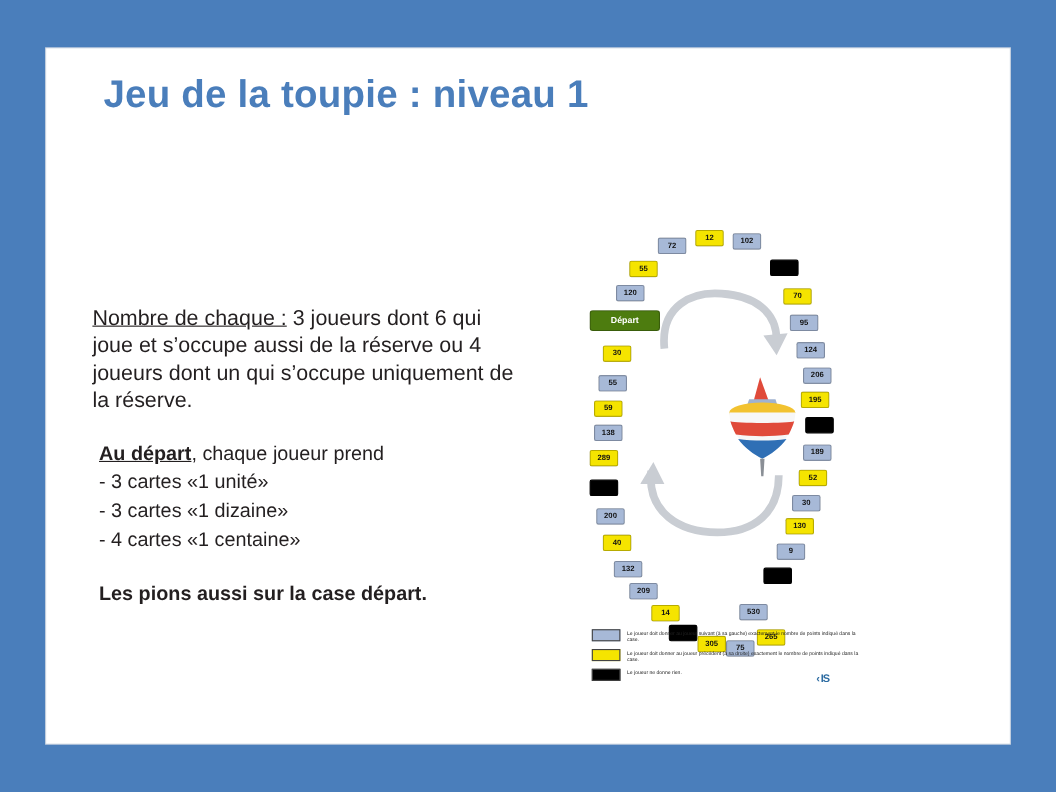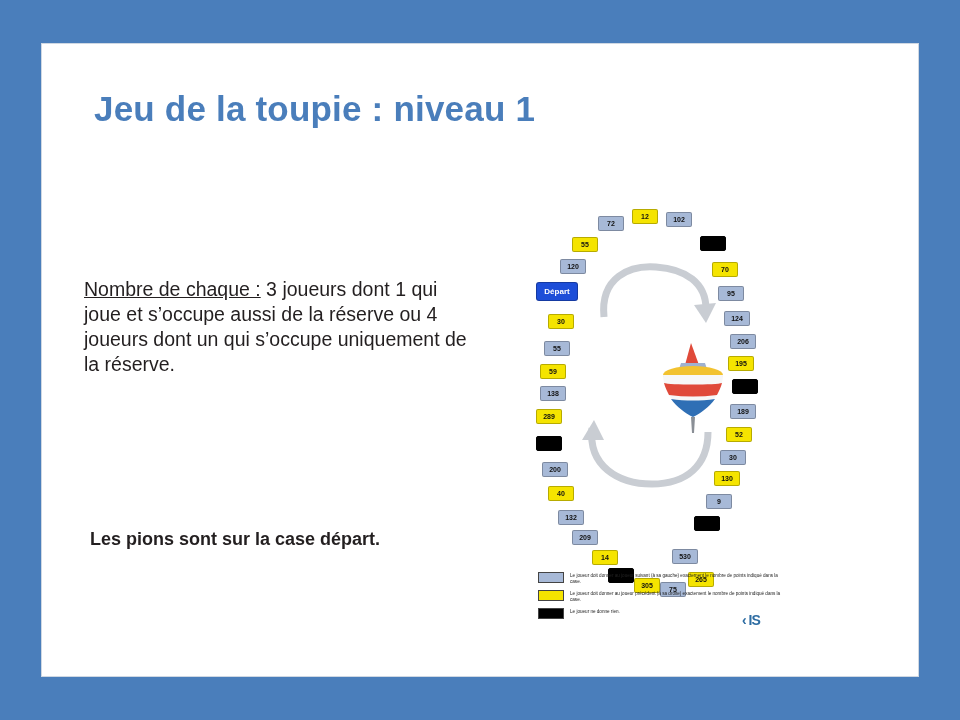--- a/index.html
+++ b/index.html
@@ -24,21 +24,20 @@
   }
   #slide-title {
     position: absolute;
     left: 52px;
     top: 22px;
     font-size: 35px;
     color: #4a7ebb;
     font-weight: bold;
     letter-spacing: 0.2px;
     white-space: nowrap;
-    margin-top: 23px;
   }
   .text-block {
     position: absolute;
     color: #231f20;
     font-size: 19.5px;
     line-height: 25px;
     white-space: pre-line;
   }
   .underline {
     text-decoration: underline;
@@ -68,23 +67,23 @@
     display: flex;
     align-items: center;
     justify-content: center;
     border: 1px solid rgba(0,0,0,0.25);
     box-sizing: border-box;
   }
   .cell.blue   { background: #a7b9d7; }
   .cell.yellow { background: #f5e400; }
   .cell.black  { background: #000000; color: #ffffff; border-color: #000; }
   .cell.depart {
-    background: #1d4ed8;
+    background: #4d7c0f;
     color: #ffffff;
-    width: 42px;
+    width: 64px;
     height: 19px;
     font-size: 8px;
     border-radius: 3px;
   }
   #top-arrow, #bottom-arrow {
     position: absolute;
     color: #c9cdd3;
   }
   #spinner {
     position: absolute;
@@ -118,41 +117,45 @@
     box-sizing: border-box;
   }
   .sw-blue { background: #a7b9d7; }
   .sw-yellow { background: #f5e400; }
   .sw-black { background: #000000; }
   .legend-text { padding-top: 1px; }
   #logo {
     position: absolute;
     left: 700px;
     top: 568px;
-    font-size: 14px;
+    font-size: 10px;
     font-weight: bold;
     color: #2d6ca2;
     letter-spacing: -1px;
   }
 </style>
 </head>
 <body>
 
 <div id="slide-frame">
 
   <div id="slide-title">Jeu de la toupie : niveau 1</div>
 
 
-  <div class="text-block" id="joueurs-block"><span class="underline">Nombre de chaque :</span><span> 3 joueurs dont 1 qui
+  <div class="text-block" id="joueurs-block"><span class="underline">Nombre de chaque :</span><span> 3 joueurs dont 6 qui
 joue et s’occupe aussi de la réserve ou 4
 joueurs dont un qui s’occupe uniquement de
 la réserve.</span></div>
 
-
-  <div class="text-block" id="pions-block">Les pions sont sur la case    départ.</div>
+  <div class="text-block" id="depart-block"><span class="underline bold">Au départ</span><span>, chaque joueur  prend
+- 3 cartes «1  unité»
+- 3 cartes «1   dizaine»
+- 4  cartes  «1 centaine»</span></div>
+
+  <div class="text-block" id="pions-block">Les pions aussi sur la case    départ.</div>
 
   <div id="board">
 
     <div class="cell depart" style="left:24px; top:118px;">Départ</div>
 
     <svg id="top-arrow" style="left:78px; top:95px;" width="130" height="70" viewBox="0 0 130 70">
       <path d="M14 58 C 10 18, 40 6, 66 8 C 96 10, 116 24, 116 50" fill="none" stroke="#c9cdd3" stroke-width="7"></path>
       <path d="M104 46 L116 64 L126 44 Z" fill="#c9cdd3"></path>
     </svg>
 

